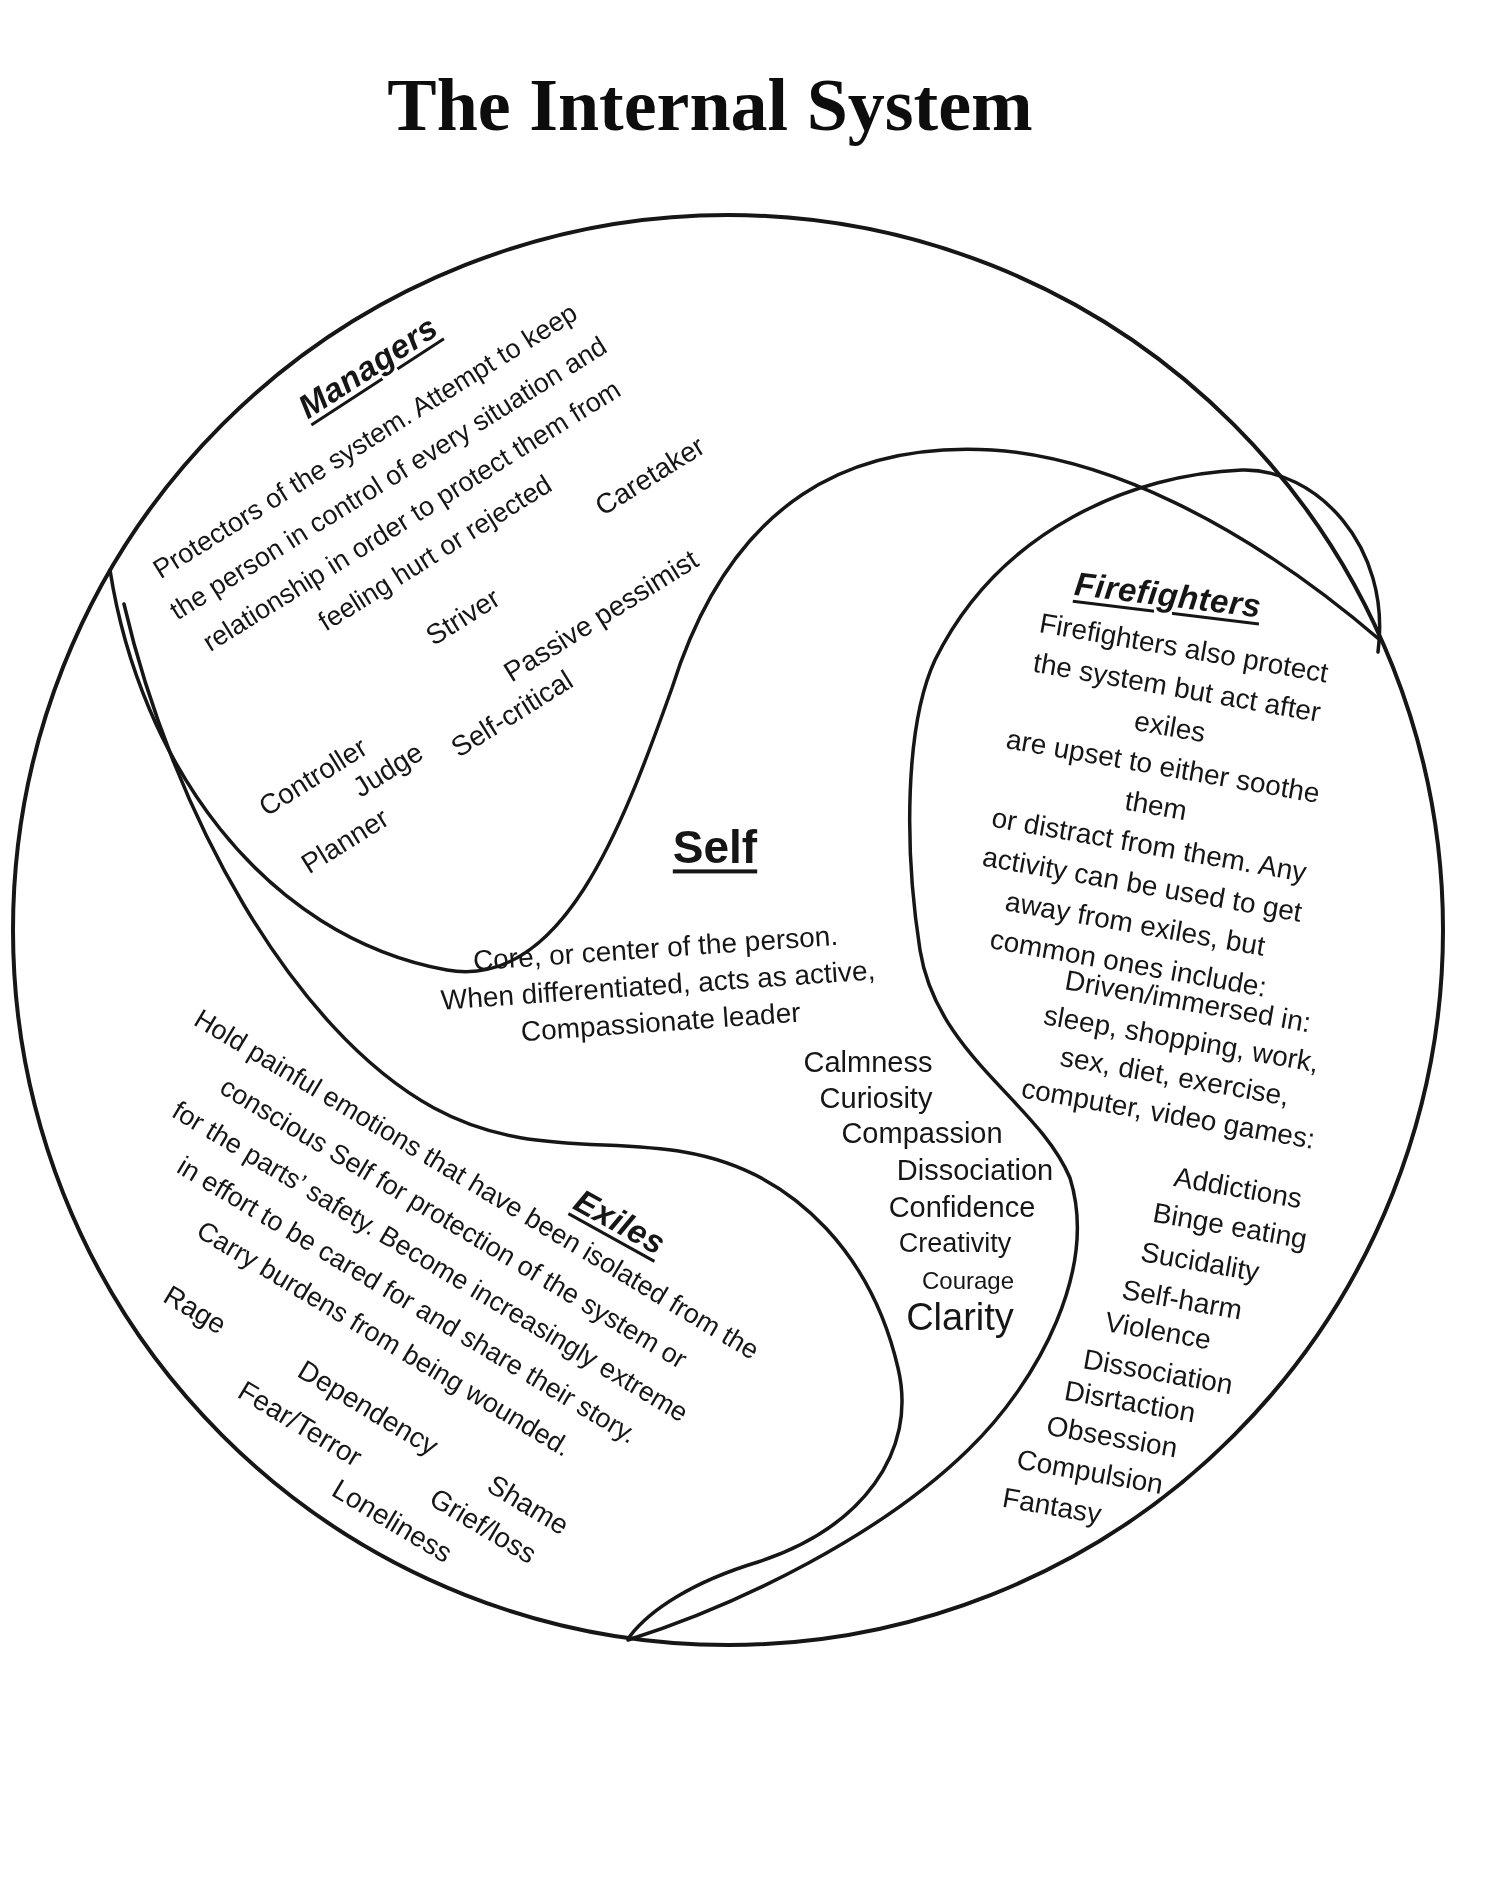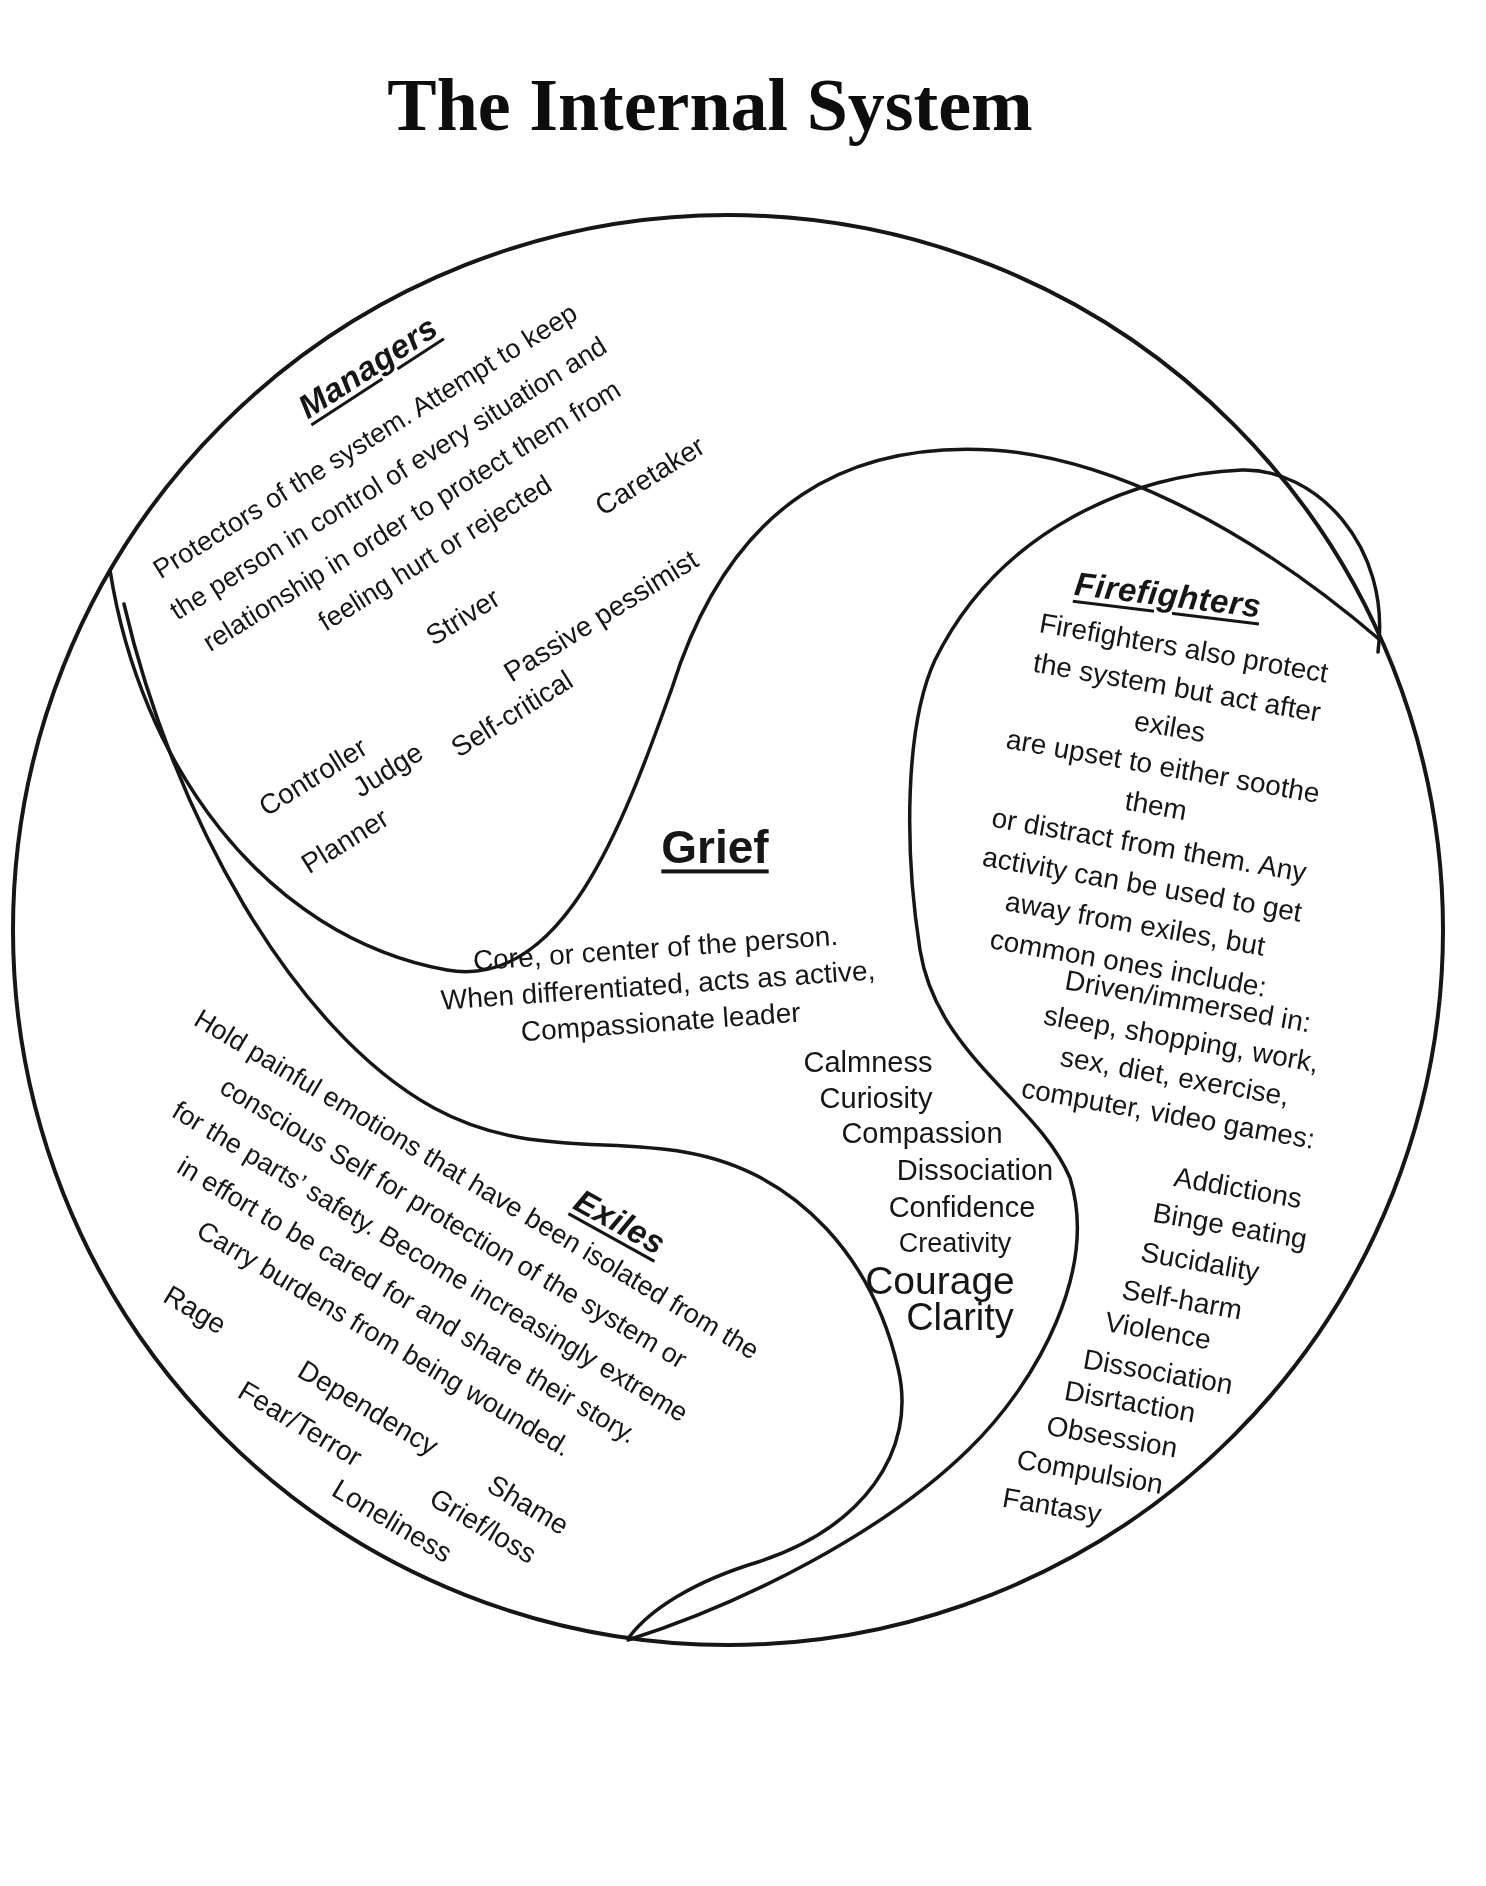--- a/index.html
+++ b/index.html
@@ -69,31 +69,31 @@
   <div class="t lbl" style="left:1230px;top:1226px;--r:10deg">Binge eating</div>
   <div class="t lbl" style="left:1200px;top:1262px;--r:10deg">Sucidality</div>
   <div class="t lbl" style="left:1182px;top:1300px;--r:10deg">Self-harm</div>
   <div class="t lbl" style="left:1158px;top:1331px;--r:10deg">Violence</div>
   <div class="t lbl" style="left:1158px;top:1372px;--r:10deg">Dissociation</div>
   <div class="t lbl" style="left:1130px;top:1402px;--r:10deg">Disrtaction</div>
   <div class="t lbl" style="left:1112px;top:1437px;--r:10deg">Obsession</div>
   <div class="t lbl" style="left:1090px;top:1472px;--r:10deg">Compulsion</div>
   <div class="t lbl" style="left:1052px;top:1506px;--r:10deg">Fantasy</div>
 
-  <div class="t self-title" style="left:715px;top:848px;">Grief</div>
+  <div class="t self-title" style="left:715px;top:848px;">Self</div>
   <div class="t block body" style="left:658px;top:985px;--r:-4deg;line-height:37px;font-size:28px">Core, or center of the person.
 When differentiated, acts as active,
 Compassionate leader</div>
   <div class="t lbl" style="left:868px;top:1062px;font-size:29px">Calmness</div>
   <div class="t lbl" style="left:876px;top:1098px;font-size:29px">Curiosity</div>
   <div class="t lbl" style="left:922px;top:1133px;font-size:29px">Compassion</div>
   <div class="t lbl" style="left:975px;top:1170px;font-size:29px">Dissociation</div>
   <div class="t lbl" style="left:962px;top:1207px;font-size:29px">Confidence</div>
   <div class="t lbl" style="left:955px;top:1243px;font-size:27px">Creativity</div>
-  <div class="t lbl" style="left:940px;top:1281px;font-size:39px">Courage</div>
+  <div class="t lbl" style="left:968px;top:1281px;font-size:24px">Courage</div>
   <div class="t lbl" style="left:960px;top:1318px;font-size:38px">Clarity</div>
 
   <div class="t region-title" style="left:620px;top:1222px;--r:29deg">Exiles</div>
   <div class="t block body" style="left:430px;top:1262px;--r:31deg;line-height:45px">Hold painful emotions that have been isolated from the
 conscious Self for protection of the system or
 for the parts’ safety.  Become increasingly extreme
 in effort to be cared for and share their story.
 Carry burdens from being wounded.</div>
   <div class="t lbl" style="left:195px;top:1310px;--r:31deg">Rage</div>
   <div class="t lbl" style="left:368px;top:1408px;--r:31deg">Dependency</div>

